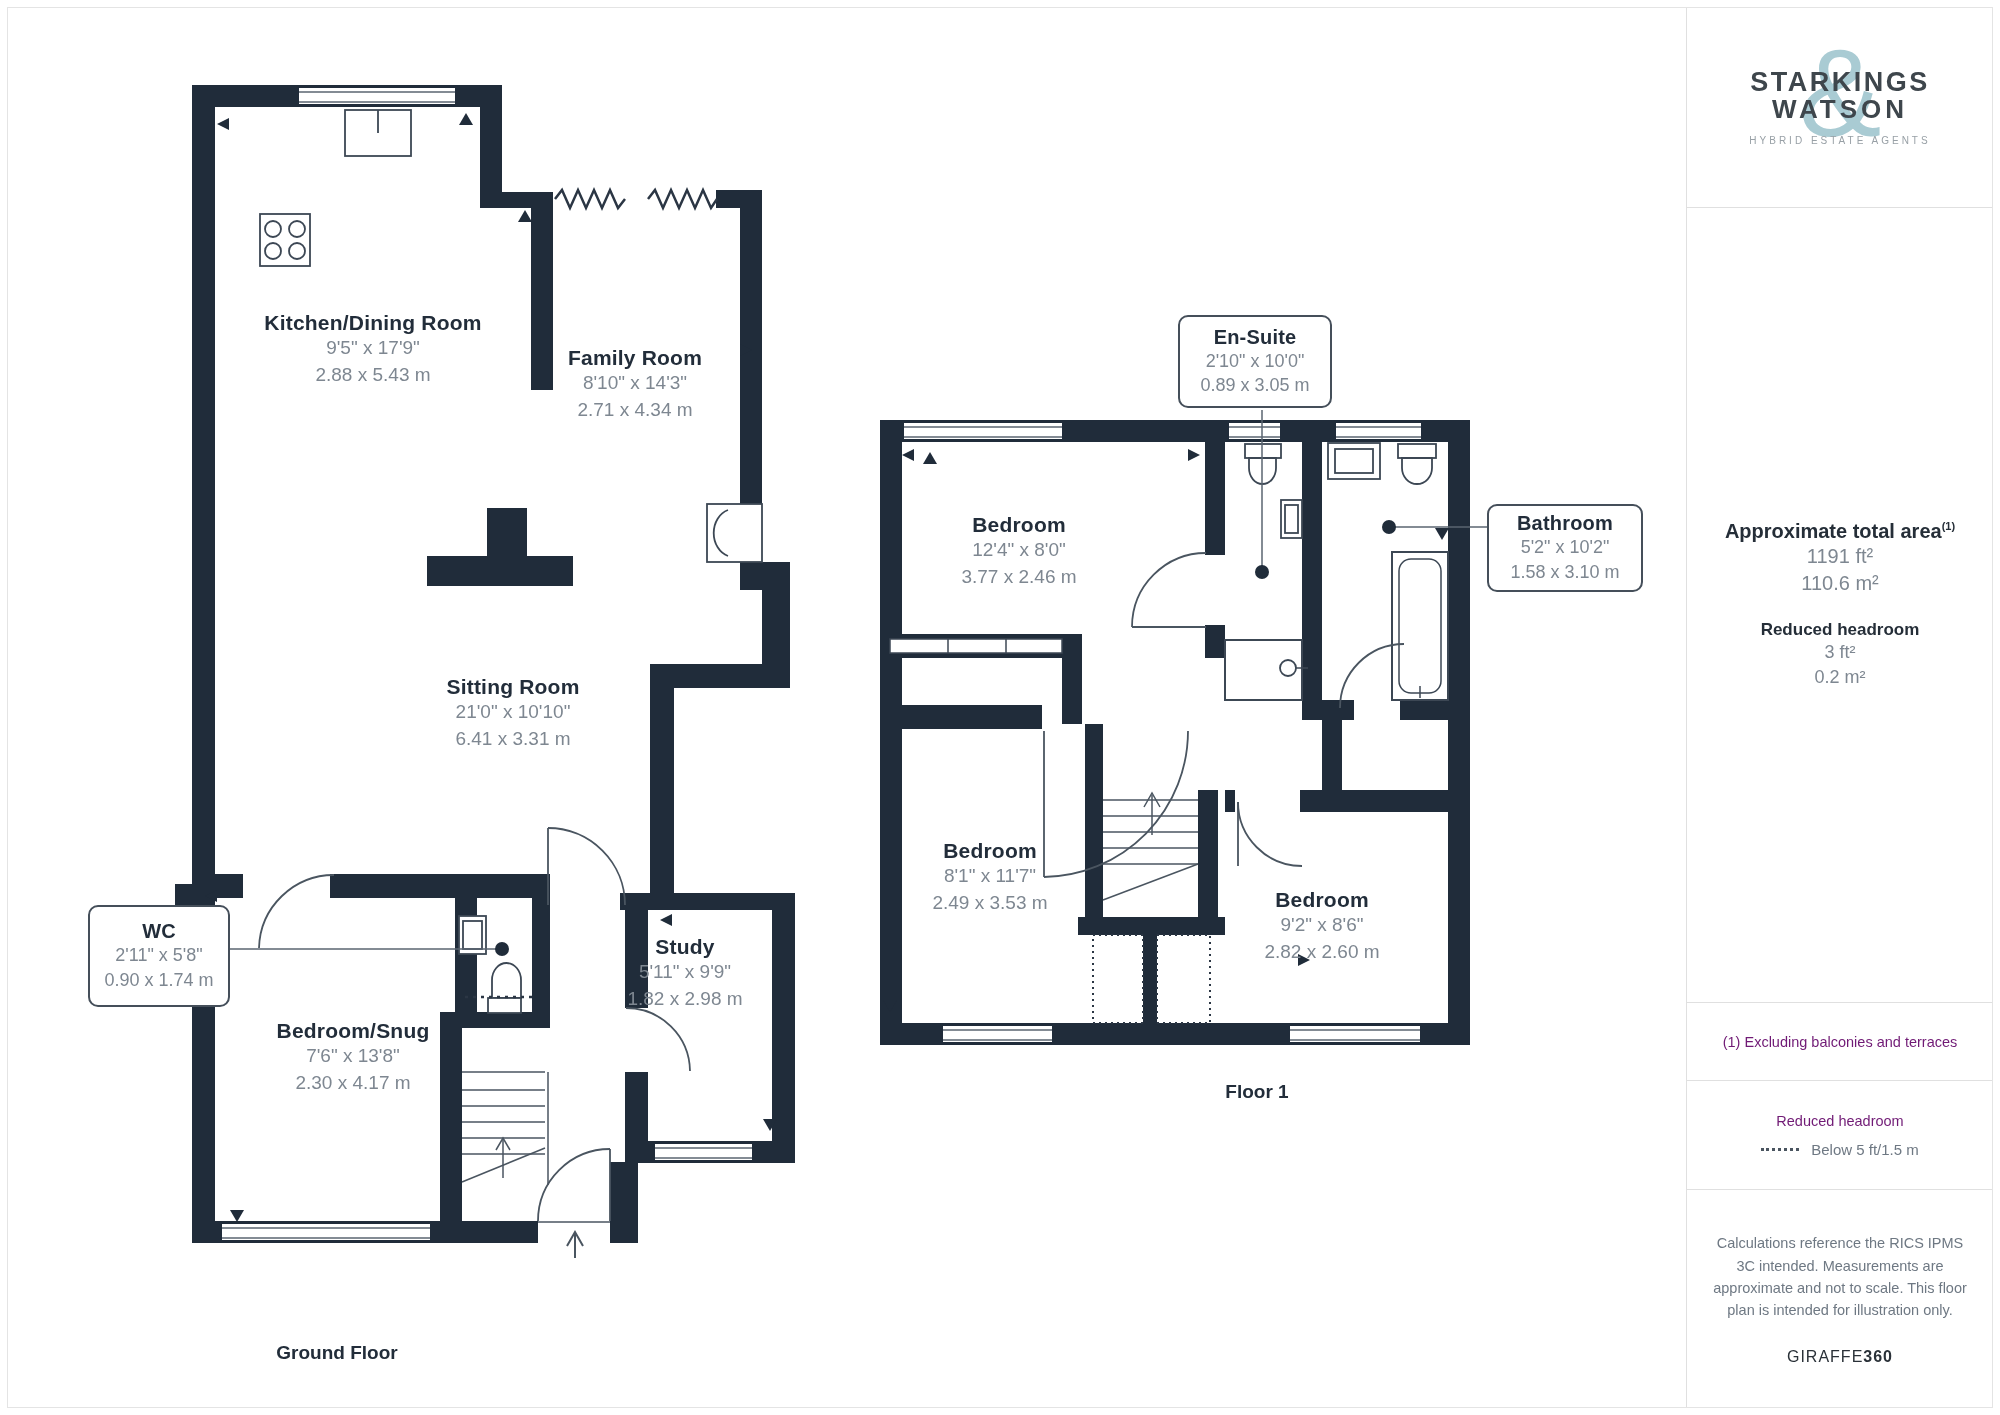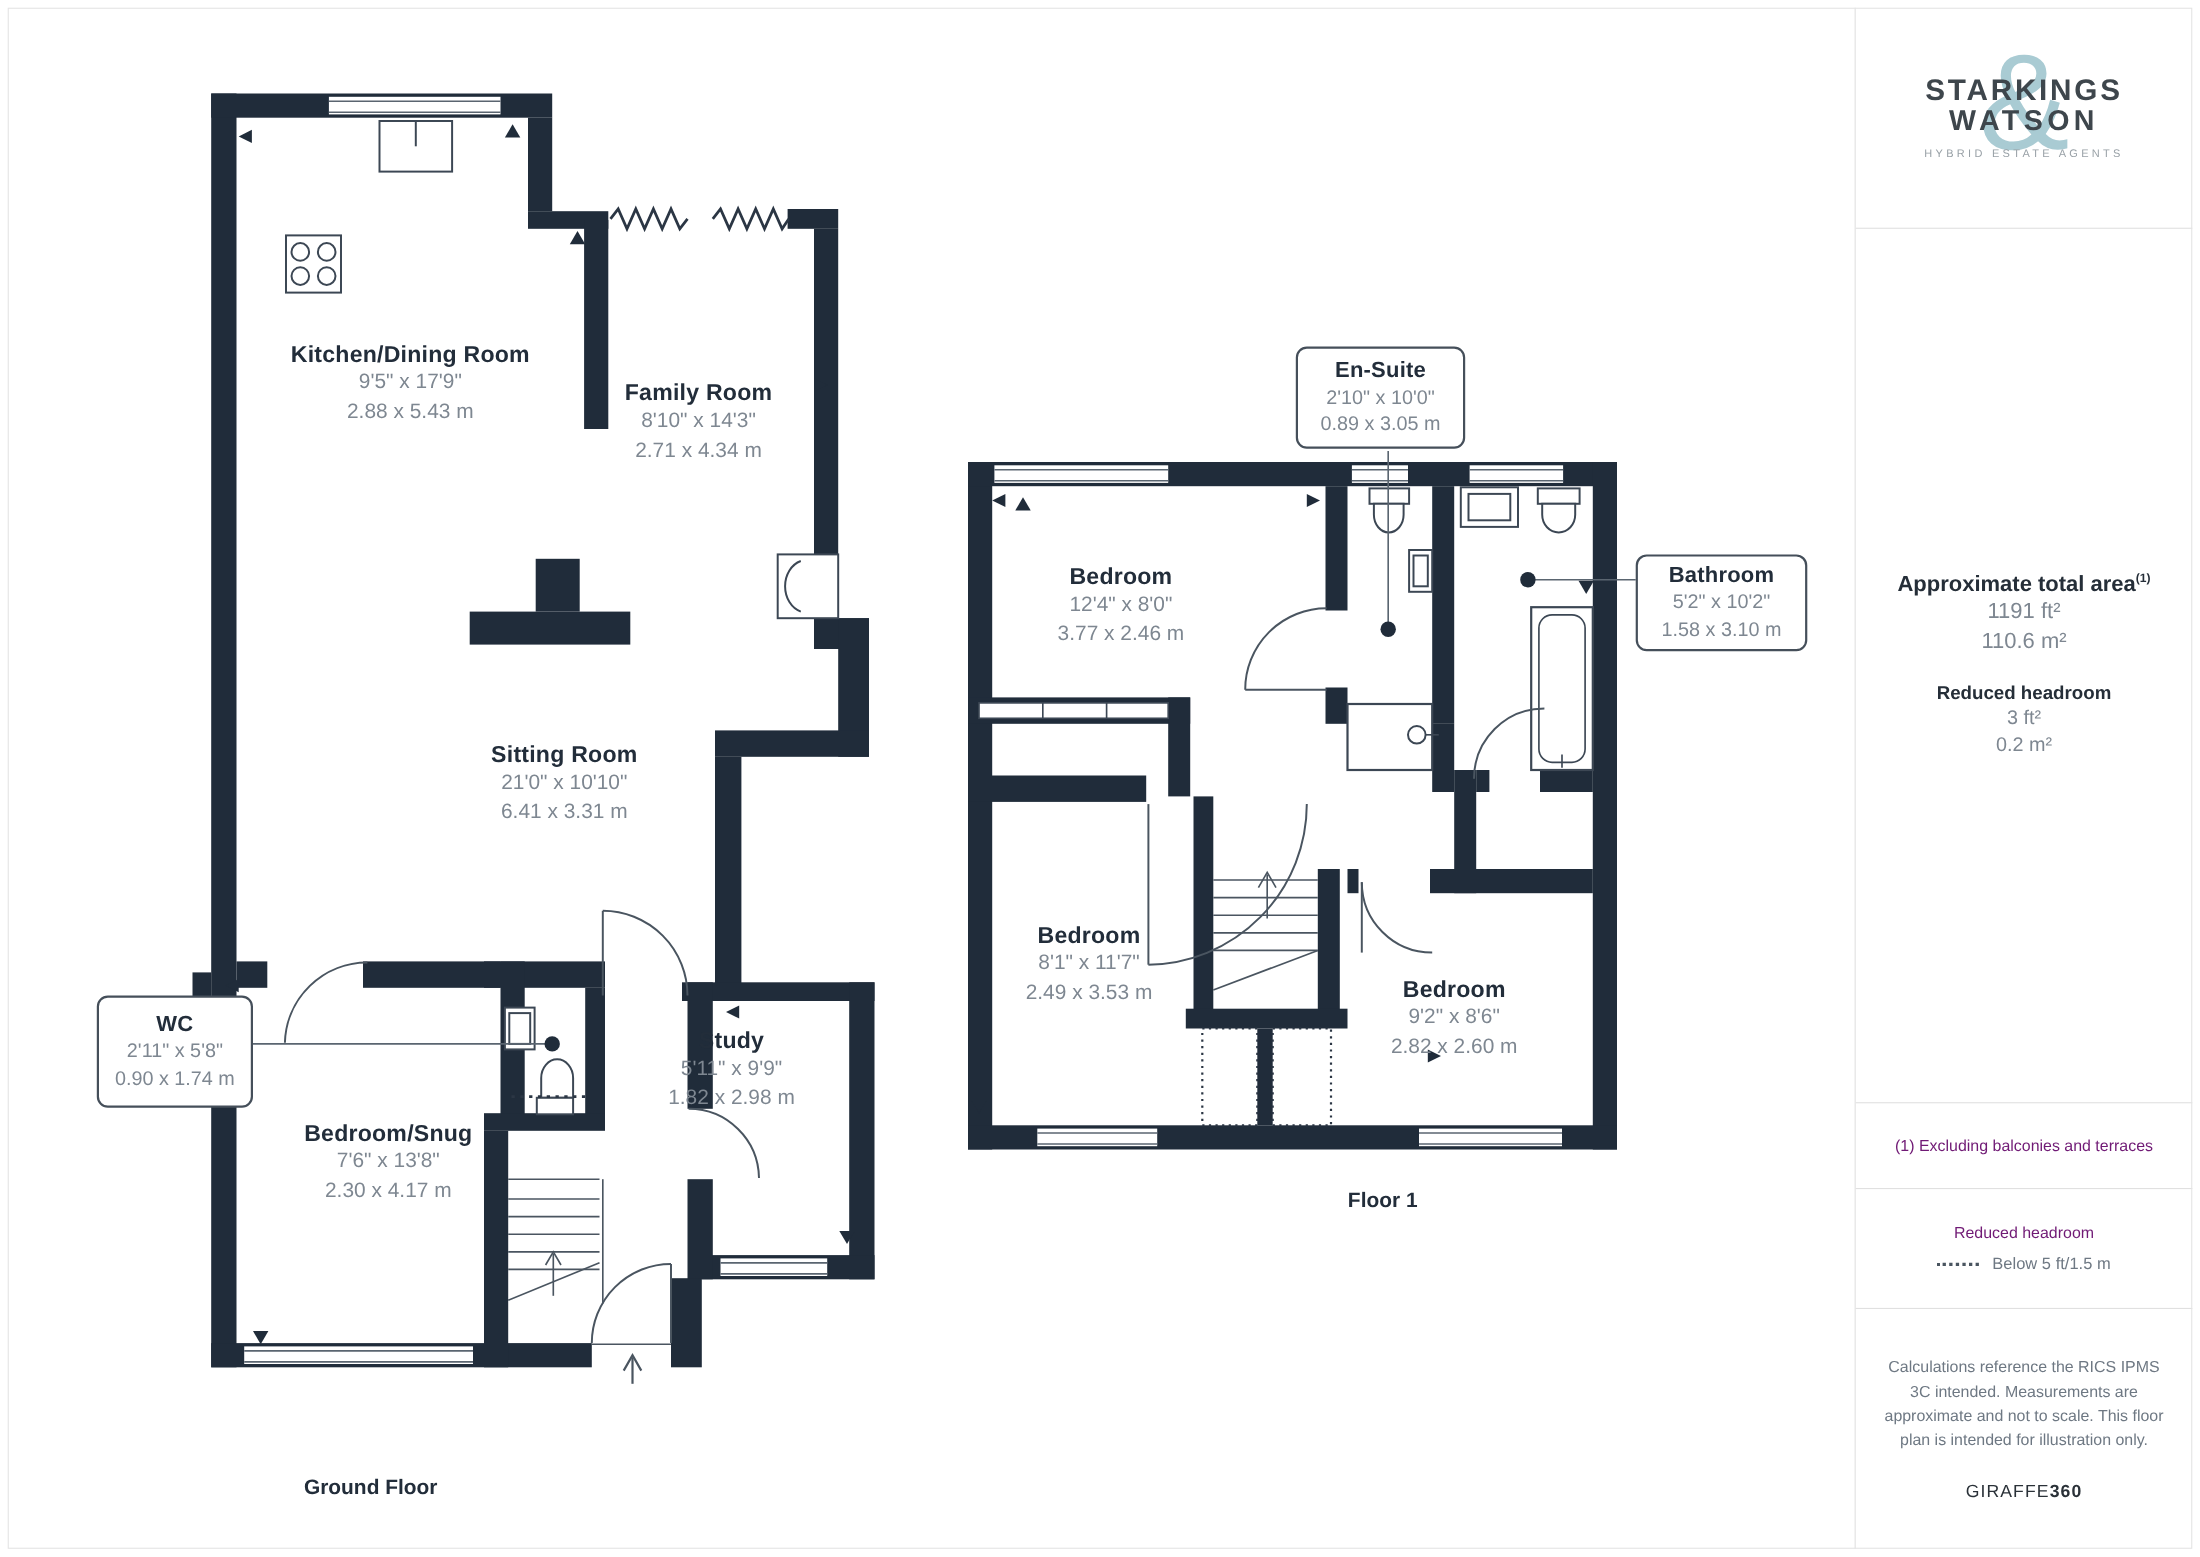--- a/index.html
+++ b/index.html
@@ -308,21 +308,21 @@
   <div class="room-label" style="left:513px; top:714px;">
     <div class="room-name">Sitting Room</div>
     <div class="room-dim">21'0" x 10'10"</div>
     <div class="room-dim">6.41 x 3.31 m</div>
   </div>
   <div class="room-label" style="left:353px; top:1058px;">
     <div class="room-name">Bedroom/Snug</div>
     <div class="room-dim">7'6" x 13'8"</div>
     <div class="room-dim">2.30 x 4.17 m</div>
   </div>
-  <div class="room-label" style="left:665px; top:974px;">
+  <div class="room-label" style="left:685px; top:974px;">
     <div class="room-name">Study</div>
     <div class="room-dim">5'11" x 9'9"</div>
     <div class="room-dim">1.82 x 2.98 m</div>
   </div>
 
   <div class="room-label" style="left:1019px; top:552px;">
     <div class="room-name">Bedroom</div>
     <div class="room-dim">12'4" x 8'0"</div>
     <div class="room-dim">3.77 x 2.46 m</div>
   </div>

